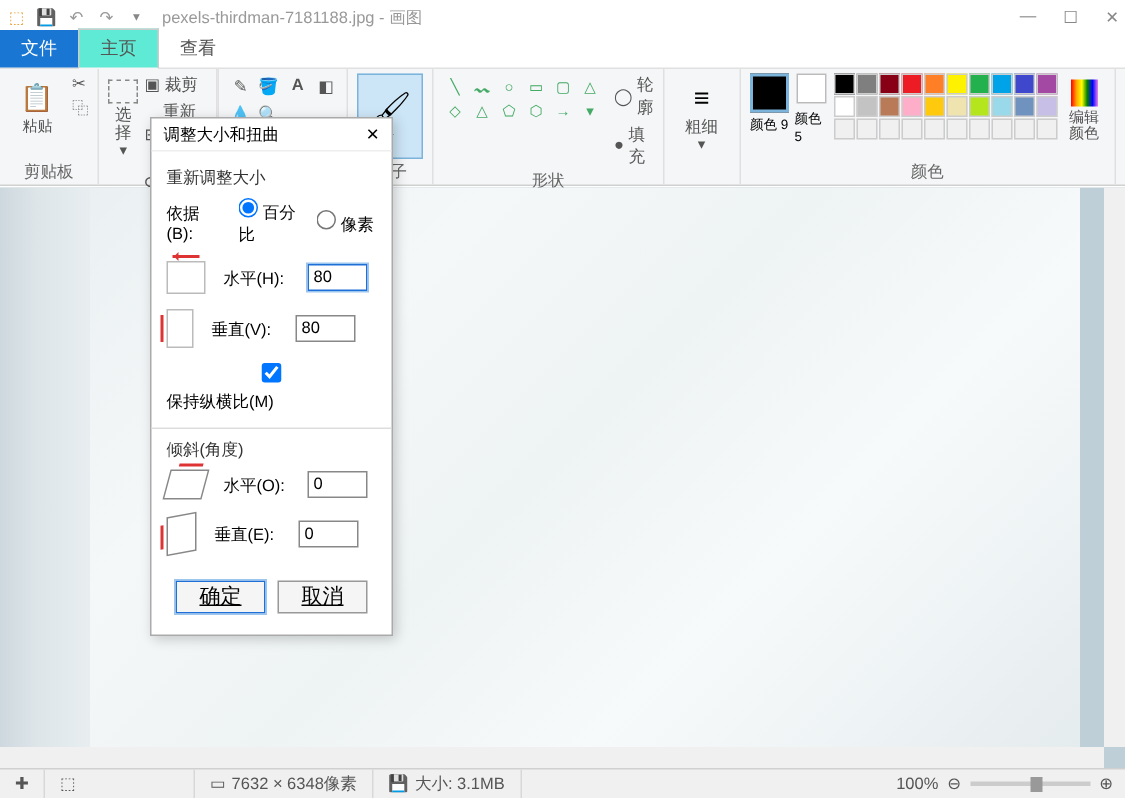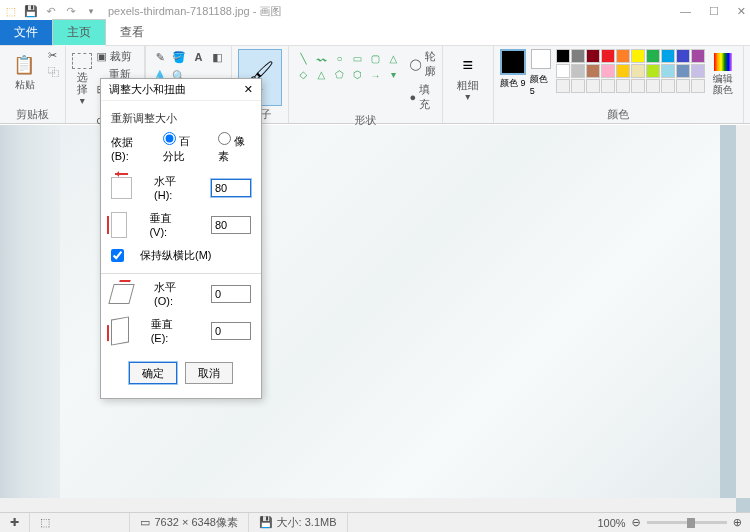--- a/index.html
+++ b/index.html
@@ -42,38 +42,38 @@
 .statusbar .cell{padding:0 10px;border-right:1px solid #d8d8d8;display:flex;align-items:center;gap:4px;height:100%;}
 .statusbar .spacer{flex:1;}
 .statusbar .zoom{display:flex;align-items:center;gap:6px;padding:0 8px;}
 .zslider{width:80px;height:3px;background:#ccc;position:relative;}
 .zslider .thumb{position:absolute;left:50%;top:-3px;width:8px;height:10px;background:#999;}
 
 .dialog{position:absolute;left:100px;top:78px;width:162px;background:#fff;border:1px solid #aaa;box-shadow:2px 2px 8px rgba(0,0,0,0.2);z-index:10;}
 .dialog .dtitle{height:22px;display:flex;align-items:center;justify-content:space-between;padding:0 8px;font-size:11px;border-bottom:1px solid #eee;}
 .dialog .dbody{padding:10px 10px 6px 10px;}
 .fieldset-title{font-size:11px;color:#333;margin-bottom:6px;}
-.row{display:flex;align-items:center;gap:22px;margin-bottom:10px;font-size:11px;}
+.row{display:flex;align-items:center;gap:12px;margin-bottom:10px;font-size:11px;}
 .row .iconbox{width:26px;height:22px;border:1px solid #bbb;position:relative;}
 .row .iconbox.h::after{content:"";position:absolute;top:-5px;left:3px;right:3px;height:2px;background:#d33;}
 .row .iconbox.h::before{content:"";position:absolute;top:-7px;left:1px;border:3px solid transparent;border-right-color:#d33;}
 .row .iconbox.v{width:18px;height:26px;}
 .row .iconbox.v::after{content:"";position:absolute;left:-5px;top:3px;bottom:3px;width:2px;background:#d33;}
 .skewh{width:26px;height:20px;border:1px solid #888;transform:skewX(-15deg);position:relative;}
 .skewv{width:20px;height:26px;border:1px solid #888;transform:skewY(-10deg);position:relative;}
 .skewh::after,.skewv::after{content:"";position:absolute;background:#d33;}
 .skewh::after{top:-5px;left:4px;right:4px;height:2px;}
 .skewv::after{left:-5px;top:4px;bottom:4px;width:2px;}
 .row label{width:44px;}
 .row input[type=text]{width:40px;height:18px;border:1px solid #888;padding:0 3px;font-size:11px;}
 .row input.focus{border:1px solid #1e6fd6;outline:1px solid #9cc6ee;}
-.checkbox-row{display:flex;gap:16px;margin:6px 0 10px 0;font-size:11px;}
+.checkbox-row{display:flex;gap:5px;margin:6px 0 10px 0;font-size:11px;flex-direction:column;}
 .divider{height:1px;background:#ddd;margin:6px -10px;}
 .btnrow{display:flex;justify-content:center;gap:8px;padding:8px 0;}
-.btnrow button{width:48px;height:22px;border:1px solid #999;background:#f5f5f5;font-size:11px;}
+.btnrow button{width:60px;height:22px;border:1px solid #999;background:#f5f5f5;font-size:14px;text-decoration:underline;}
 .btnrow button.primary{border:1px solid #1e6fd6;outline:1px solid #9cc6ee;}
 </style>
 </head>
 <body>
 
 <div class="titlebar">
   <div class="qat">
     <span style="color:#e8a33d">⬚</span>
     <span style="color:#3a7bd5">💾</span>
     <span>↶</span>
@@ -283,20 +283,21 @@
     <div class="row">
       <div class="iconbox v"></div>
       <label>垂直(V):</label>
       <input type="text" value="80" style="">
     </div>
     <div class="checkbox-row">
       <input type="checkbox" checked="" style="">
       <span>保持纵横比(M)</span>
     </div>
     <div class="divider"></div>
+    <div class="fieldset-title">倾斜(角度)</div>
     <div class="row">
       <div class="skewh"></div>
       <label>水平(O):</label>
       <input type="text" value="0" style="">
     </div>
     <div class="row">
       <div class="skewv"></div>
       <label>垂直(E):</label>
       <input type="text" value="0" style="">
     </div>

